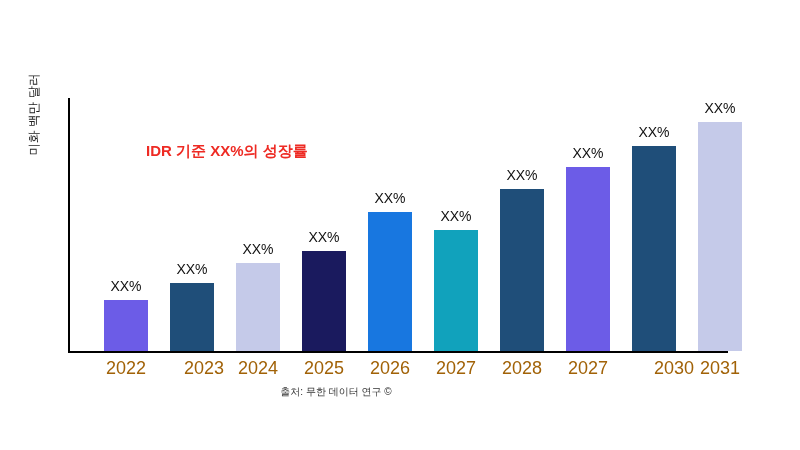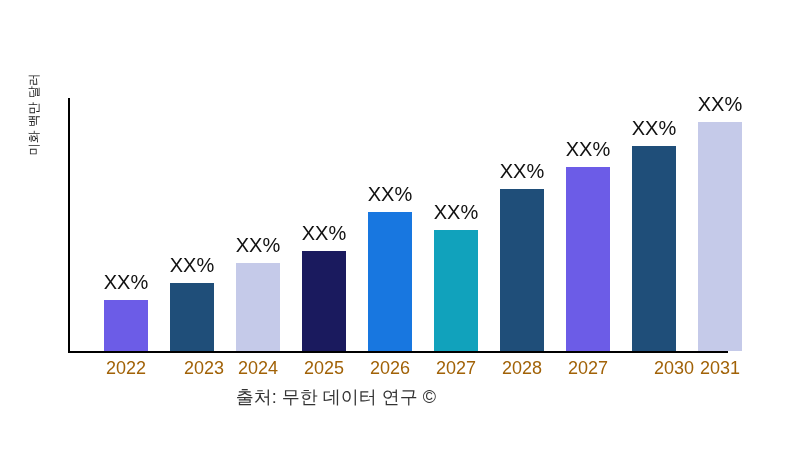--- a/index.html
+++ b/index.html
@@ -76,21 +76,21 @@
   .bar {
     width: 44px;
     border: 0;
   }
   .bar-value-label {
     position: absolute;
     left: 50%;
     transform: translateX(-50%);
     bottom: 100%;
     margin-bottom: 6px;
-    font-size: 20px;
+    font-size: 14px;
     color: #111111;
     white-space: nowrap;
   }
 
   
   #growth-annotation {
     position: absolute;
     left: 146px;
     top: 142px;
     font-size: 15px;
@@ -109,21 +109,21 @@
     color: #a16207;
   }
 
   
   #source-note {
     position: absolute;
     left: 0;
     top: 385px;
     width: 672px;
     text-align: center;
-    font-size: 18px;
+    font-size: 10px;
     color: #333333;
   }
 </style>
 </head>
 <body>
 
 <div id="page">
 
 
   <div id="y-axis-label">미화 백만 달러</div>
@@ -167,20 +167,21 @@
     <div class="bar-group" style="left:564px;">
       <span class="bar-value-label">XX%</span>
       <div class="bar" style="height: 205px; background: rgb(31, 78, 121);"></div>
     </div>
     <div class="bar-group" style="left:630px;">
       <span class="bar-value-label">XX%</span>
       <div class="bar" style="height: 229px; background: rgb(197, 202, 233);"></div>
     </div>
   </div>
 
+  <div id="growth-annotation">IDR 기준 XX%의 성장률</div>
 
   <div class="x-tick" style="left:86px;">2022</div>
   <div class="x-tick" style="left:164px;">2023</div>
   <div class="x-tick" style="left:218px;">2024</div>
   <div class="x-tick" style="left:284px;">2025</div>
   <div class="x-tick" style="left:350px;">2026</div>
   <div class="x-tick" style="left:416px;">2027</div>
   <div class="x-tick" style="left:482px;">2028</div>
   <div class="x-tick" style="left:548px;">2027</div>
   <div class="x-tick" style="left:614px;text-align:right;">2030</div>

